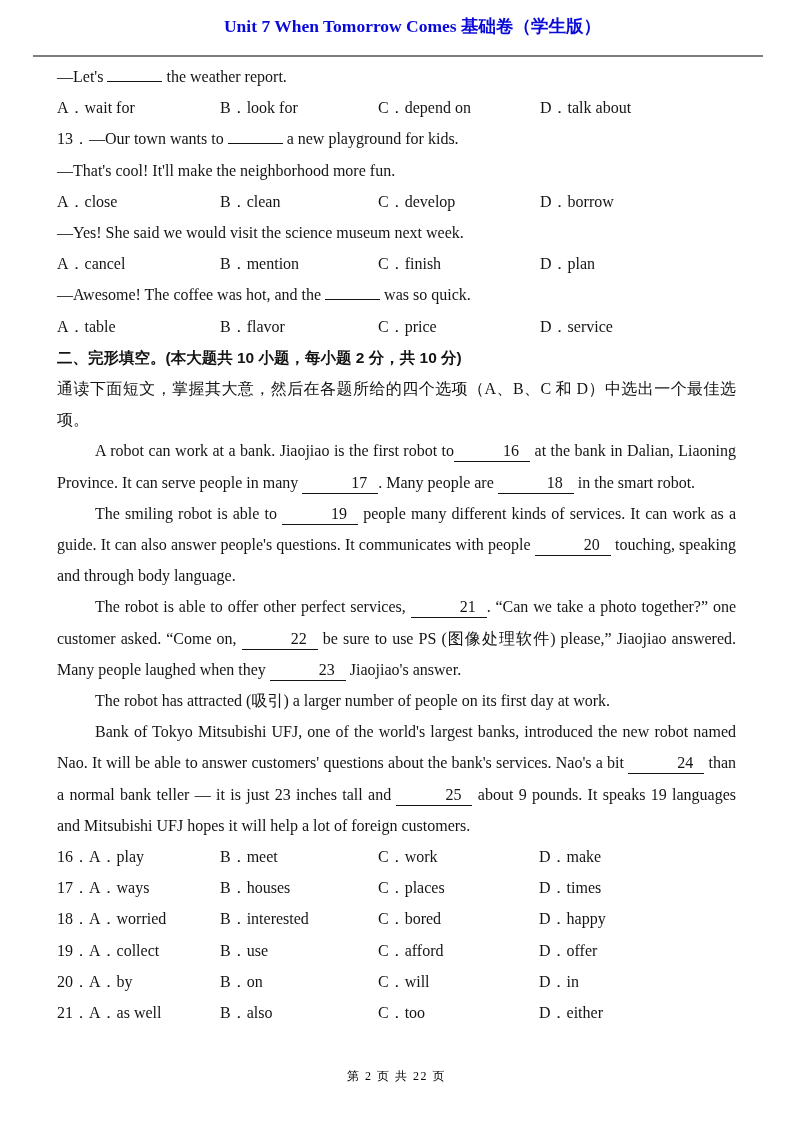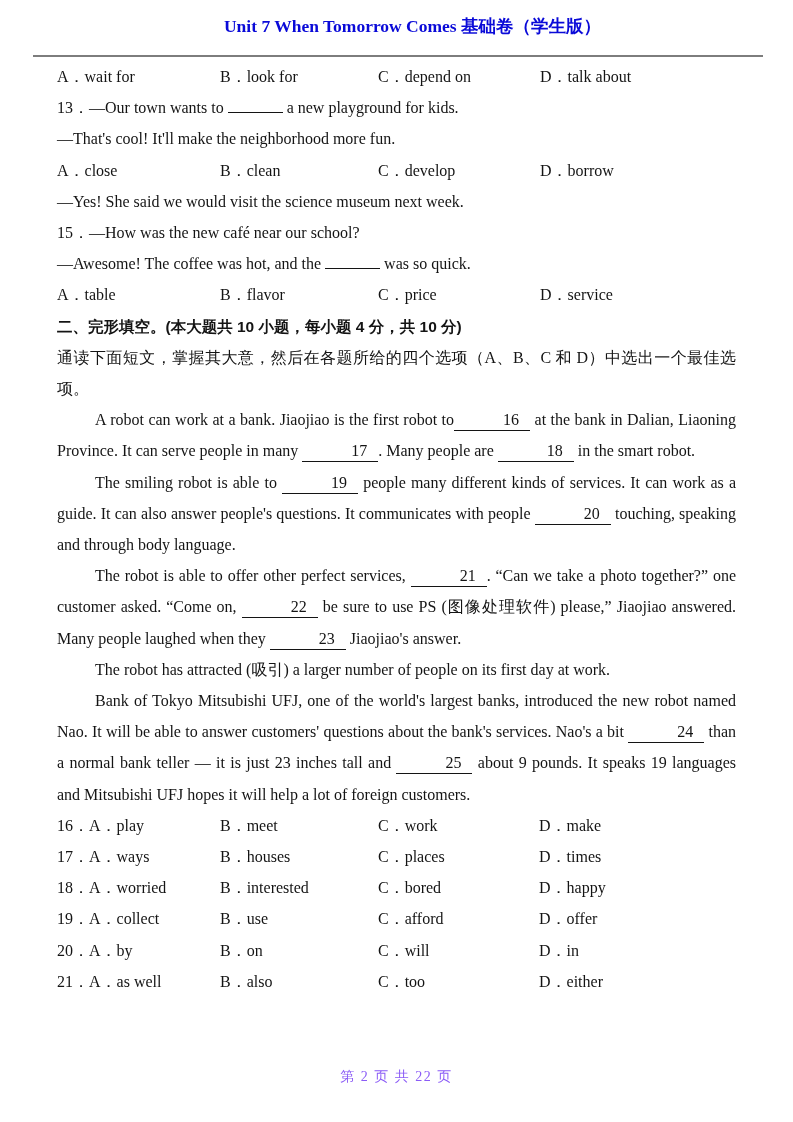--- a/index.html
+++ b/index.html
@@ -36,58 +36,64 @@
   .blank{
     display:inline-block;width:55px;height:20px;
     border-bottom:1px solid #141414;
   }
   .blank-num{
     display:inline-block;width:76px;height:21px;line-height:21px;
     text-align:center;border-bottom:1px solid #141414;
   }
   .footer{
     position:absolute;top:1068px;left:0;width:100%;
-    text-align:center;font-size:14px;letter-spacing:1.5px;color:#8b5cf6;
+    text-align:center;font-size:12px;letter-spacing:1.5px;color:#000000;
   }
 </style>
 </head>
 <body>
 
 <div class="page">
 
   <div class="doc-title" style="color: rgb(10, 10, 216);">Unit 7 When Tomorrow Comes 基础卷（学生版）</div>
   <div class="rule"></div>
 
   <div class="content">
     <div id="mcq-section">
+        <div class="line">—Let's <span class="blank"></span> the weather report.</div>
         <div class="row">
           <span style="left: 0px;">A．wait for</span>
           <span style="left: 163px;">B．look for</span>
           <span style="left: 321px;">C．depend on</span>
           <span style="left: 483px;">D．talk about</span>
         </div>
         <div class="line">13．—Our town wants to <span class="blank"></span> a new playground for kids.</div>
         <div class="line">—That's cool! It'll make the neighborhood more fun.</div>
         <div class="row">
           <span style="left: 0px;">A．close</span>
           <span style="left: 163px;">B．clean</span>
           <span style="left: 321px;">C．develop</span>
           <span style="left: 483px;">D．borrow</span>
         </div>
         <div class="line">—Yes! She said we would visit the science museum next week.</div>
-        <div class="line">15．—How was the new café near our school?</div>
+        <div class="row">
+          <span style="left: 0px;">A．cancel</span>
+          <span style="left: 163px;">B．mention</span>
+          <span style="left: 321px;">C．finish</span>
+          <span style="left: 483px;">D．plan</span>
+        </div>
         <div class="line">—Awesome! The coffee was hot, and the <span class="blank"></span> was so quick.</div>
         <div class="row">
           <span style="left: 0px;">A．table</span>
           <span style="left: 163px;">B．flavor</span>
           <span style="left: 321px;">C．price</span>
           <span style="left: 483px;">D．service</span>
         </div>
       </div>
-    <div class="sec-head">二、完形填空。(本大题共 10 小题，每小题 4 分，共 10 分)</div>
+    <div class="sec-head">二、完形填空。(本大题共 10 小题，每小题 2 分，共 10 分)</div>
     <div class="instruction">通读下面短文，掌握其大意，然后在各题所给的四个选项（A、B、C 和 D）中选出一个最佳选项。</div>
     <div id="passage">
         <div class="para">A robot can work at a bank. Jiaojiao is the first robot to<span class="blank-num">16</span> at the bank in Dalian, Liaoning Province. It can serve people in many <span class="blank-num">17</span>. Many people are <span class="blank-num">18</span> in the smart robot.</div>
         <div class="para">The smiling robot is able to <span class="blank-num">19</span> people many different kinds of services. It can work as a guide. It can also answer people's questions. It communicates with people <span class="blank-num">20</span> touching, speaking and through body language.</div>
         <div class="para">The robot is able to offer other perfect services, <span class="blank-num">21</span>. “Can we take a photo together?” one customer asked. “Come on, <span class="blank-num">22</span> be sure to use PS (图像处理软件) please,” Jiaojiao answered. Many people laughed when they <span class="blank-num">23</span> Jiaojiao's answer.</div>
         <div class="para">The robot has attracted (吸引) a larger number of people on its first day at work.</div>
         <div class="para">Bank of Tokyo Mitsubishi UFJ, one of the world's largest banks, introduced the new robot named Nao. It will be able to answer customers' questions about the bank's services. Nao's a bit <span class="blank-num">24</span> than a normal bank teller — it is just 23 inches tall and <span class="blank-num">25</span> about 9 pounds. It speaks 19 languages and Mitsubishi UFJ hopes it will help a lot of foreign customers.</div>
       </div>
     <div id="cloze-options">
         <div class="row">

